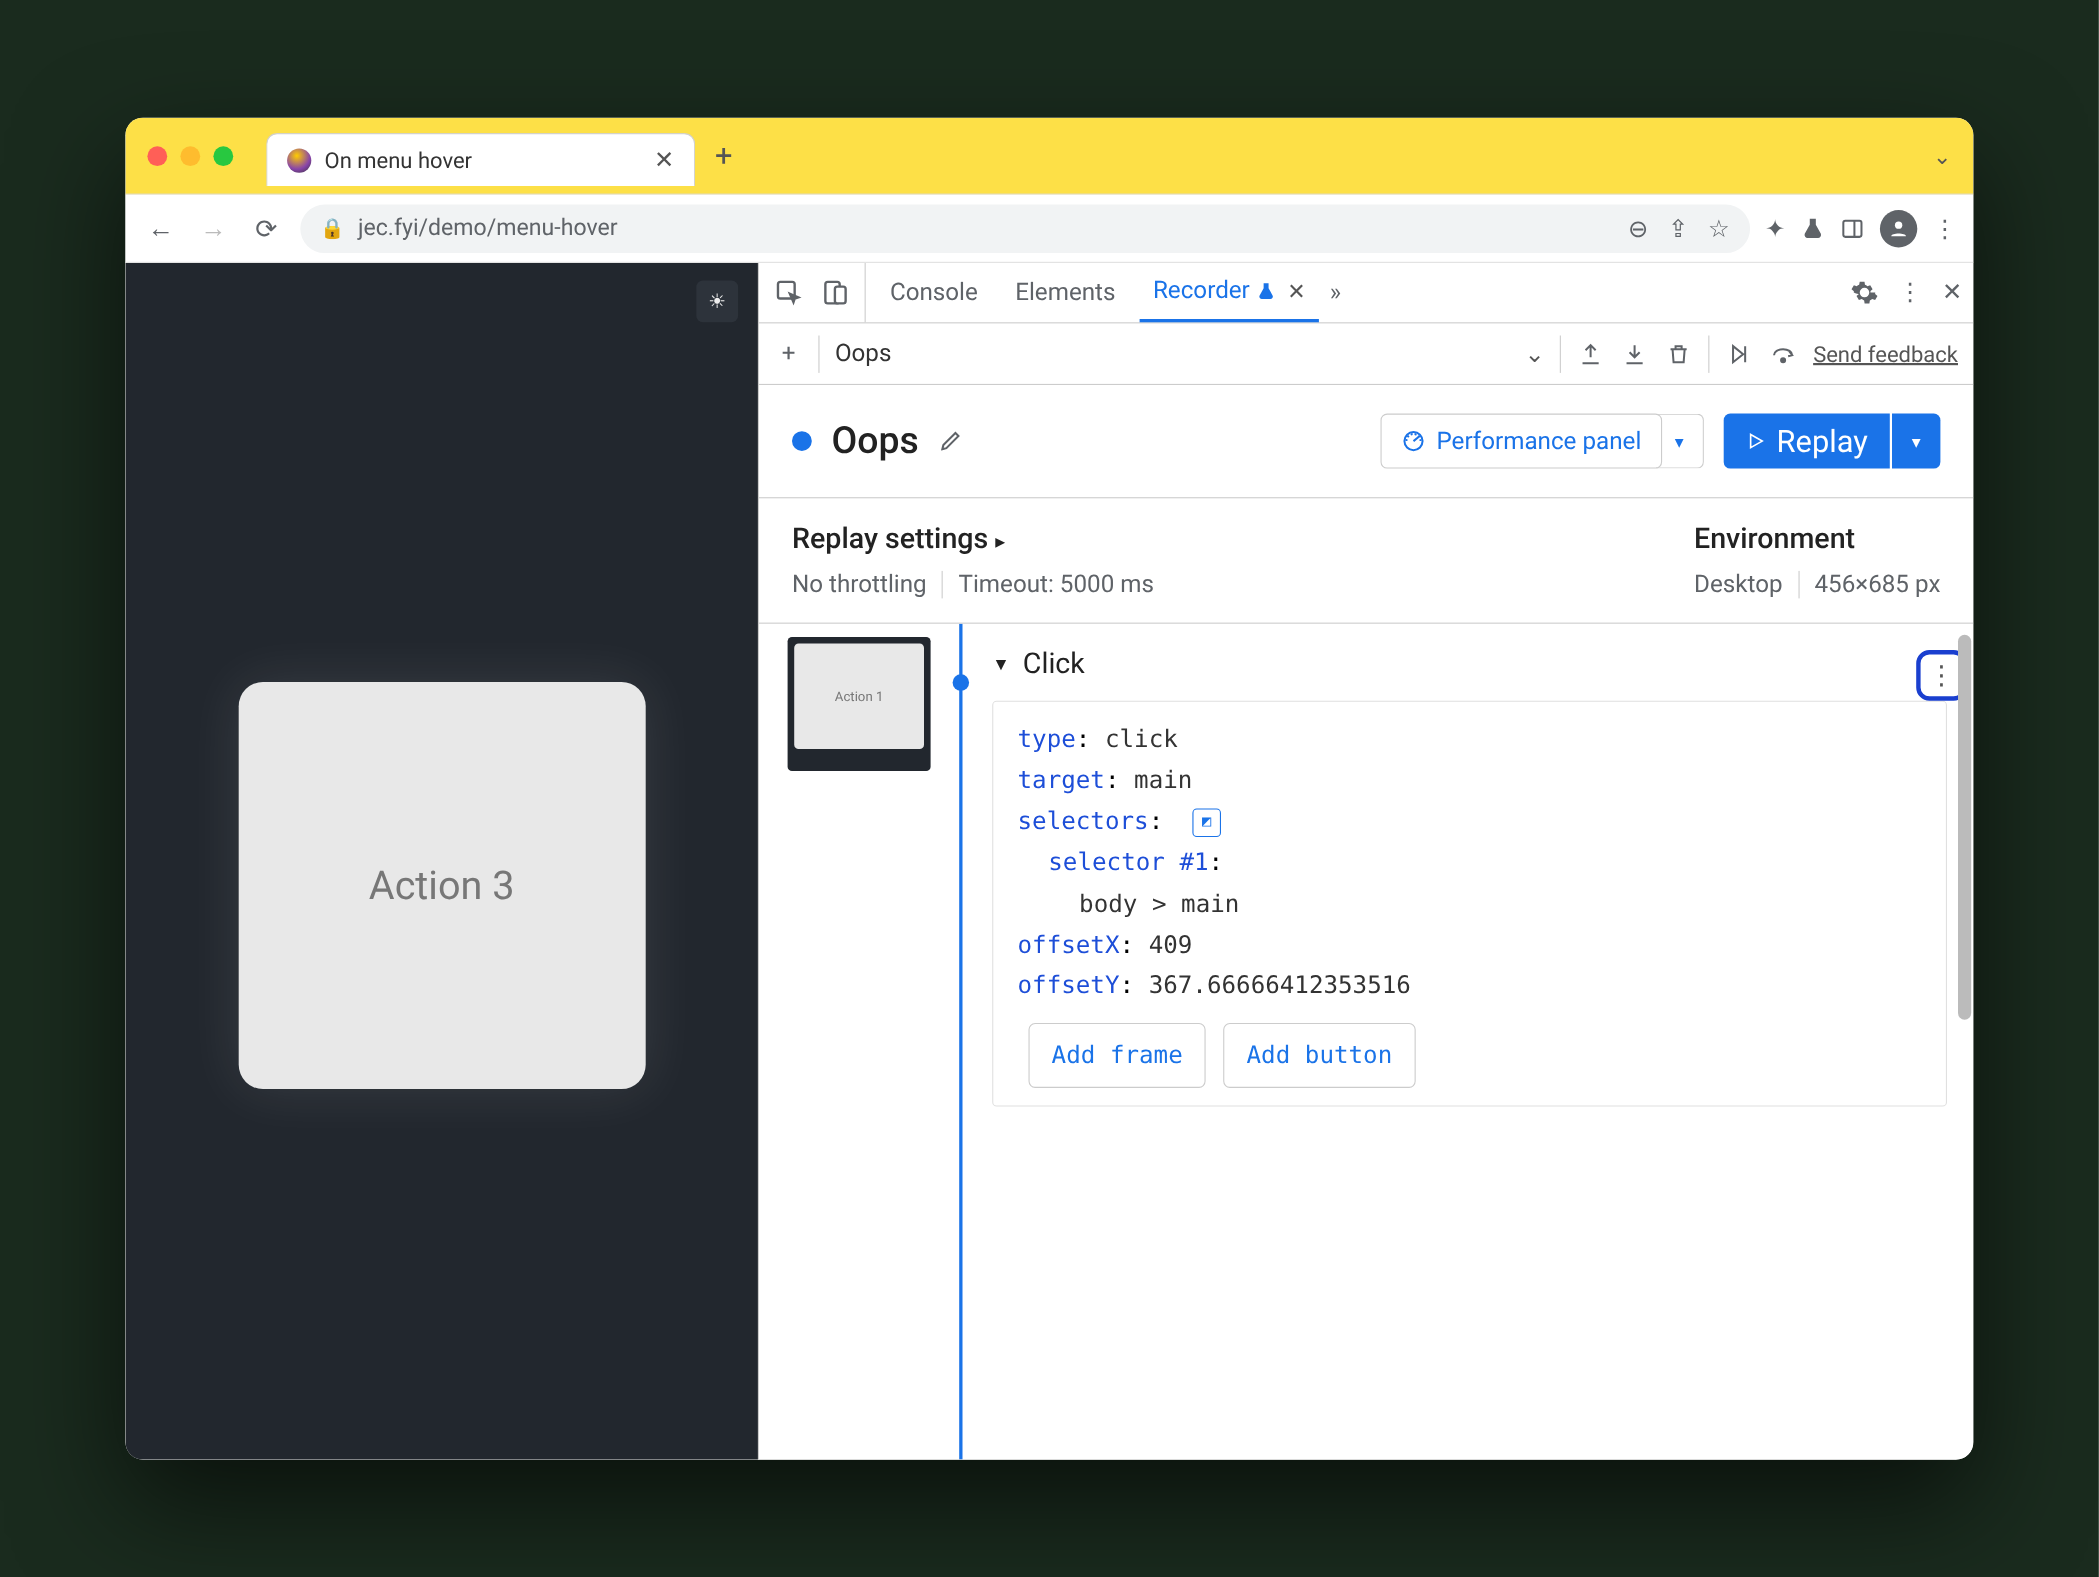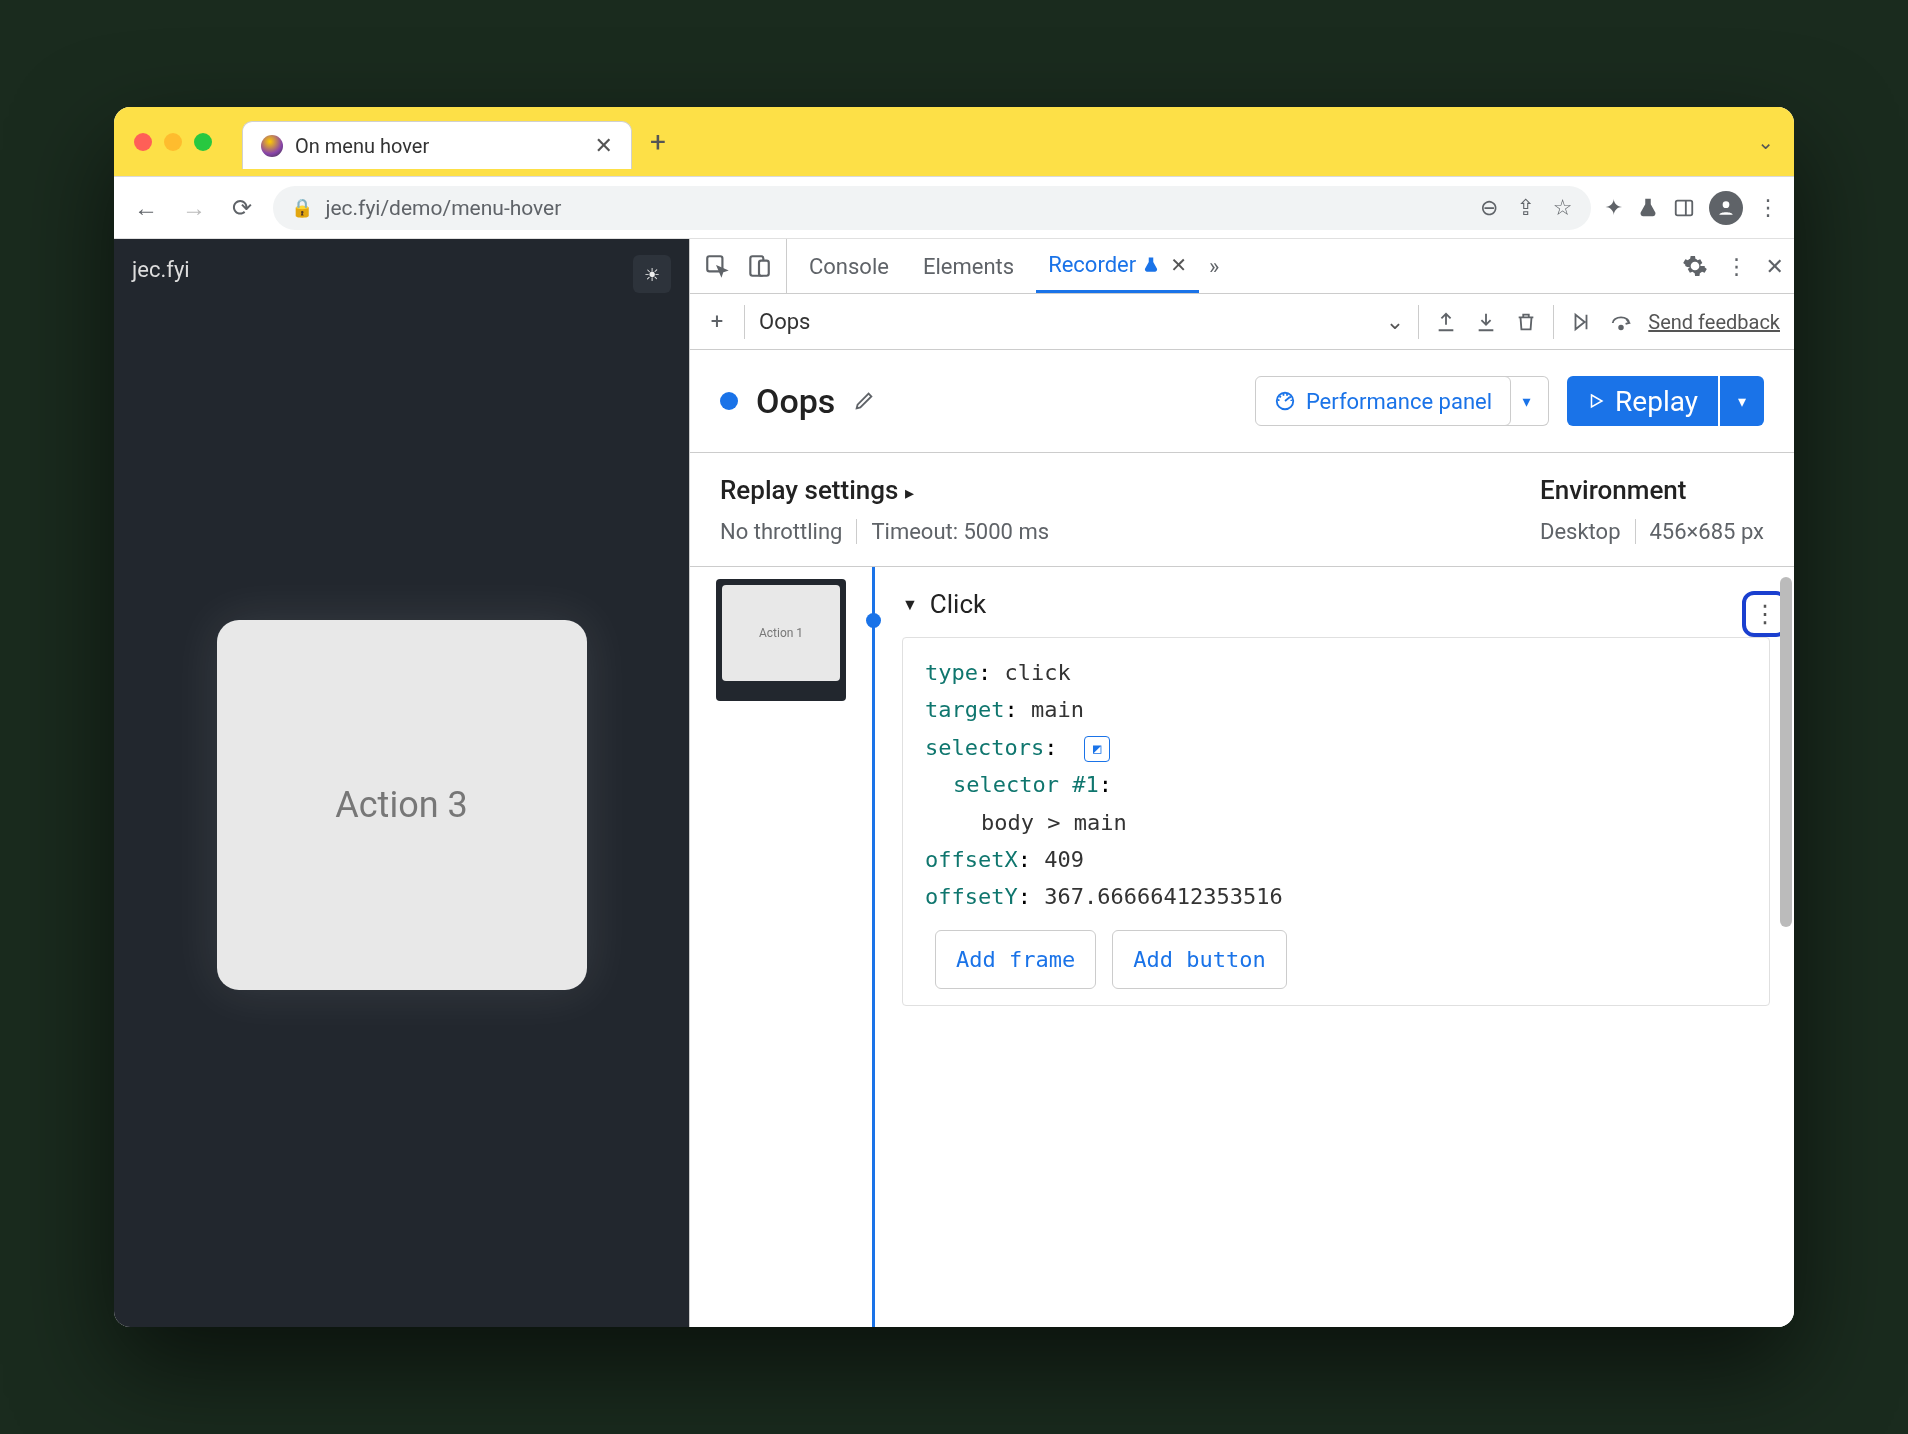--- a/index.html
+++ b/index.html
@@ -146,21 +146,21 @@
 .step-title .caret { font-size:16px;}
 .kebab {
   position:absolute; right:6px; top:24px; width:46px;height:46px;display:flex;align-items:center;justify-content:center;
   border:4px solid #1a3fcf;border-radius:12px;color:#555;font-size:24px;
 }
 
 .props {
   border:1px solid #e0e0e0;border-radius:4px;padding:16px 22px;margin-left:8px;
   font-family: Menlo, monospace; font-size:22px; line-height:1.7;
 }
-.props .k { color:#0f766e; }
+.props .k { color:#1d4ed8; }
 .props .v { color:#333; }
 .props .sel-ico { display:inline-flex;width:26px;height:26px;border:1px solid #1a73e8;border-radius:4px;vertical-align:middle;align-items:center;justify-content:center;color:#1a73e8;font-size:14px;}
 .props .indent1 { margin-left:28px;}
 .props .indent2 { margin-left:56px;}
 .add-btns { display:flex; gap:16px; margin-top:14px;margin-left:10px;}
 .add-btn { border:1px solid #ccc;border-radius:6px;padding:10px 20px;color:#1a73e8;font-size:22px;}
 
 
 .ctxmenu {
   position:absolute; right:24px; top:76px; width:290px;
@@ -225,21 +225,20 @@
           <circle cx="12" cy="8" r="4"></circle>
           <path d="M4 20c0-4 16-4 16 0"></path>
         </svg>
     </span>
     <span style="font-size:22px;color:#5f6368;">⋮</span>
   </div>
 
   <div class="content">
 
     <div class="page">
-      <div class="page-title">jec.fyi</div>
       <div class="sun-btn">☀</div>
       <div class="card">
         <span>Action 3</span>
       </div>
     </div>
 
     <div class="devtools">
 
       <div class="dt-tabs">
         <div class="dt-inspect">

